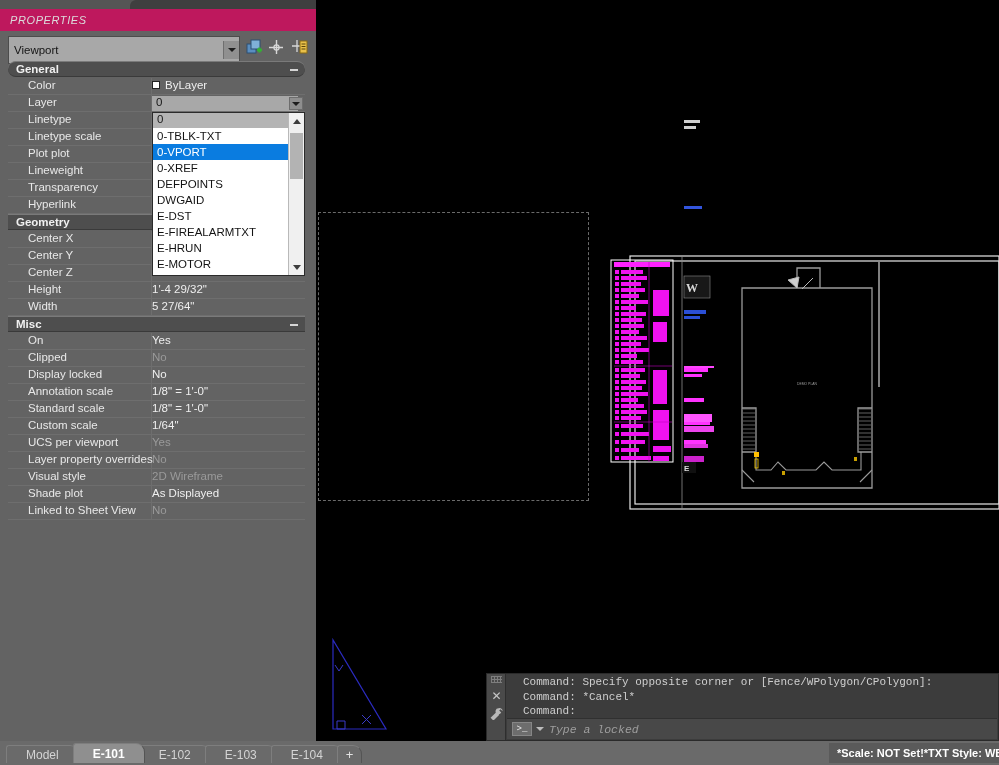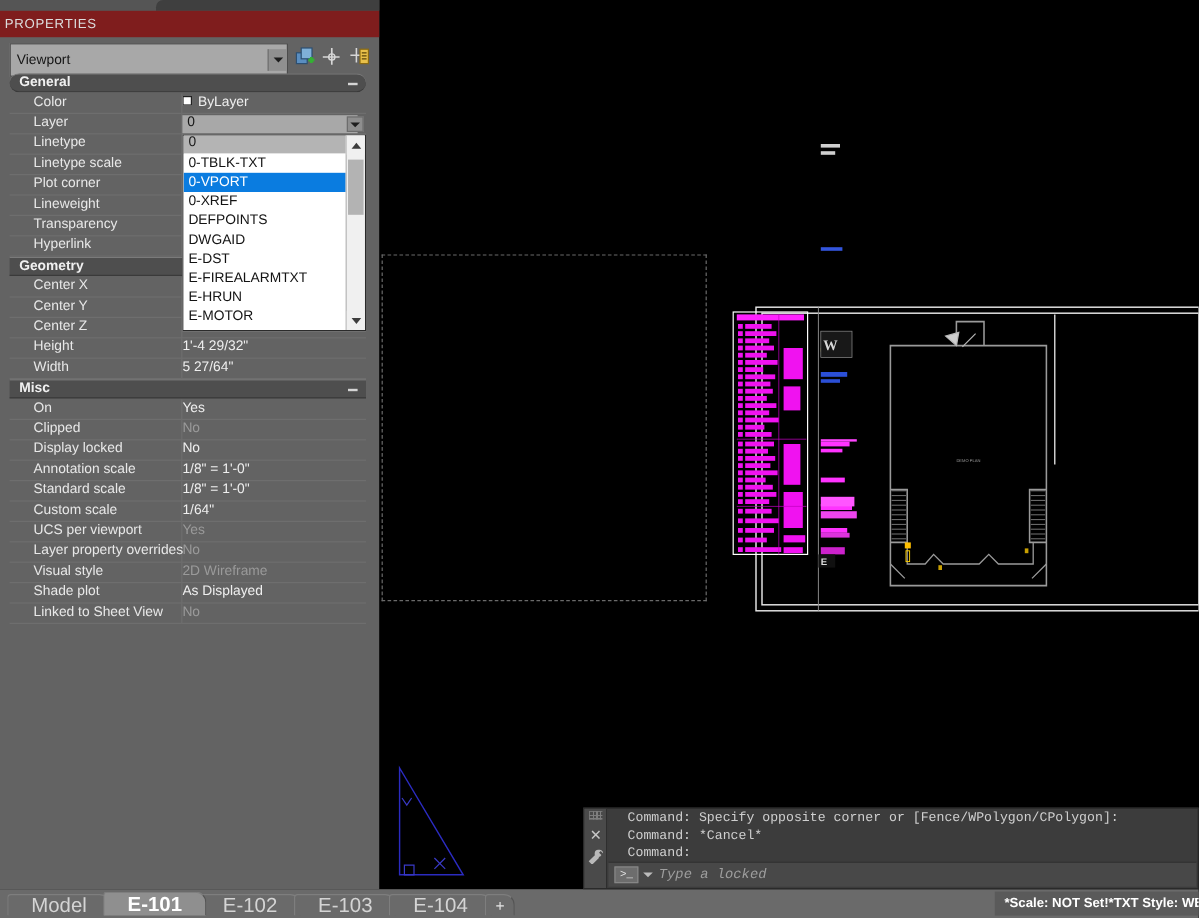--- a/index.html
+++ b/index.html
@@ -37,22 +37,23 @@
     background: #555;
   }
   #props-tabstrip .tabnub {
     position: absolute; left: 130px; top: 0; width: 186px; height: 9px;
     background: #3f3f3f;
     border-top-left-radius: 6px;
   }
   #props-title {
     position: absolute; left: 0; top: 9px; width: 316px; height: 22px;
     color: #dcdcdc; font-size: 11px; letter-spacing: .6px;
-    padding-left: 4px; line-height: 22px;
-    background: #7f1d1d;
+    padding-left: 10px; line-height: 22px;
+    background: #be185d;
+    font-style: italic;
   }
 
   
   #objsel-row {
     position: absolute; left: 0; top: 34px; width: 316px; height: 26px;
   }
   #objsel {
     position: absolute; left: 8px; top: 2px; width: 232px; height: 28px;
     background: #a8a8a8; border: 1px solid #4c4c4c;
     display: flex; align-items: center;
@@ -209,21 +210,21 @@
   }
 
   
   #botbar {
     position: absolute; left: 0; top: 741px; width: 999px; height: 24px;
     background: #6a6a6a;
   }
   #tabs { position: absolute; left: 6px; top: 2px; height: 20px; display: flex; align-items: flex-end; }
   .ltab {
     height: 18px; padding: 0 19px; margin-right: -6px;
-    background: #6a6a6a; color: #d4d4d4; font-size: 17px;
+    background: #6a6a6a; color: #d4d4d4; font-size: 12px;
     line-height: 18px;
     border-top-left-radius: 3px; border-top-right-radius: 9px;
     border-top: 1px solid #7e7e7e; border-left: 1px solid #7e7e7e;
     border-right: 1px solid #545454;
     position: relative;
   }
   .ltab.active {
     background: #8f8f8f; color: #ffffff; font-weight: bold;
     z-index: 3; height: 20px; line-height: 20px;
   }
@@ -475,21 +476,21 @@
           <span class="plabel">Linetype</span>
           <span class="pvalue"><span>0</span></span>
         </div>
         <div class="prow" style="top: 129px;">
           <span class="sep"></span>
           <span class="plabel">Linetype scale</span>
           <span class="pvalue"><span></span></span>
         </div>
         <div class="prow" style="top: 146px;">
           <span class="sep"></span>
-          <span class="plabel">Plot corner</span>
+          <span class="plabel">Plot plot</span>
           <span class="pvalue"><span></span></span>
         </div>
         <div class="prow" style="top: 163px;">
           <span class="sep"></span>
           <span class="plabel">Lineweight</span>
           <span class="pvalue"><span></span></span>
         </div>
         <div class="prow" style="top: 180px;">
           <span class="sep"></span>
           <span class="plabel">Transparency</span>

